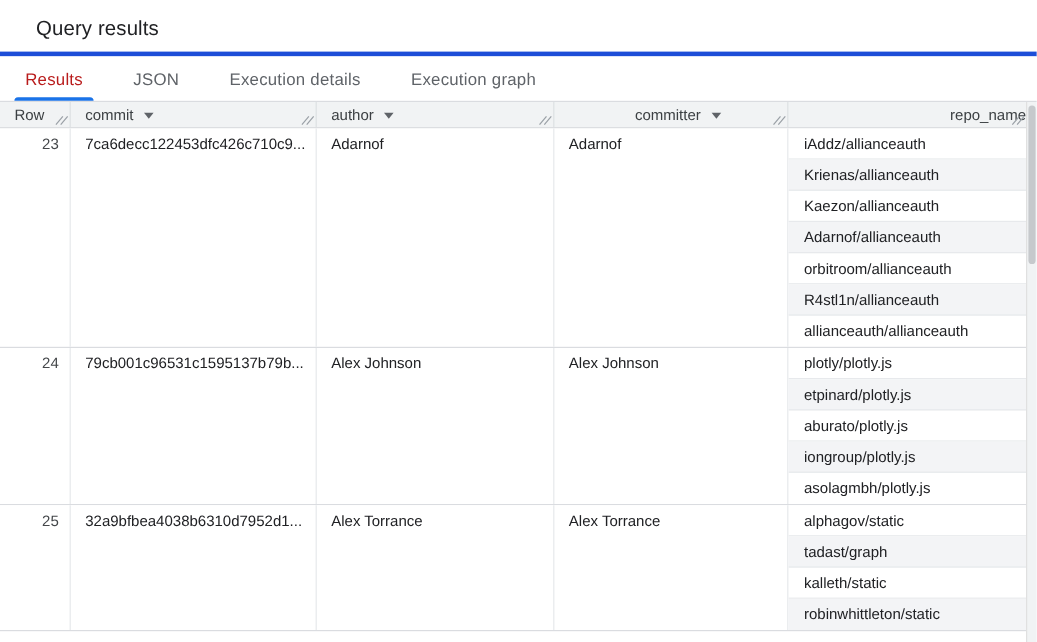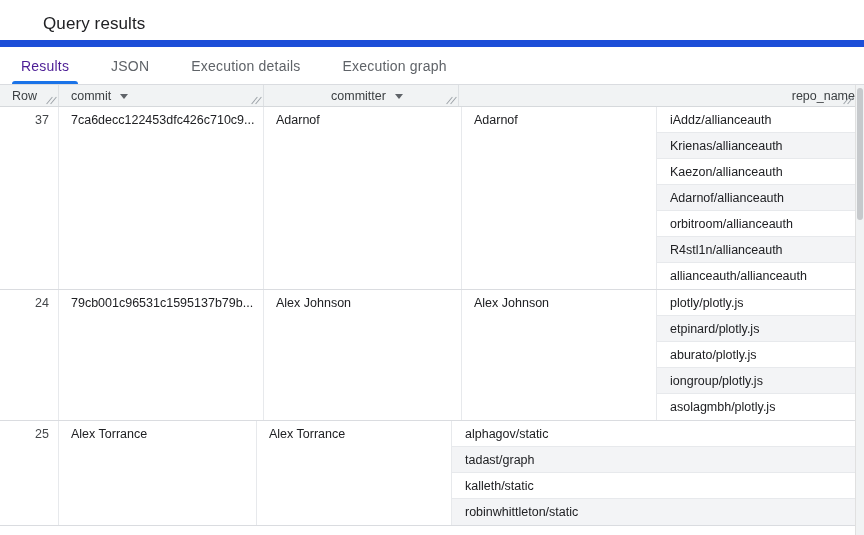--- a/index.html
+++ b/index.html
@@ -1,27 +1,27 @@
 <!DOCTYPE html>
 <html><head>
 <meta charset="utf-8">
 <style>
   * { margin:0; padding:0; box-sizing:border-box; }
   html,body { width:864px; height:535px; overflow:hidden; background:#fff;
               font-family:"Liberation Sans", sans-serif; }
 
   
-  .panel-header { height:47px; padding:14px 0 0 43px; border-bottom:7px solid #1d4ed8; background:#fff; }
+  .panel-header { height:47px; padding:14px 0 0 30px; border-bottom:4px solid #1d4ed8; background:#fff; }
   .panel-title { font-size:17px; font-weight:500; color:#202124; letter-spacing:.1px; }
 
   
   .tabbar { height:38px; display:flex; align-items:stretch; border-bottom:1px solid #dadce0; background:#fff; }
   .tab { display:flex; align-items:center; padding:0 21px; font-size:14px; font-weight:500;
          letter-spacing:.2px; color:#5f6368; position:relative; cursor:pointer; white-space:nowrap; }
-  .tab.active { color:#4c1d95; }
+  .tab.active { color:#b91c1c; }
   .tab.active::after { content:""; position:absolute; left:12px; right:12px; bottom:0; height:3px;
                        border-radius:3px 3px 0 0; background:#1a73e8; }
 
   
   .table-area { display:flex; height:450px; }
   .grid { flex:1; min-width:0; }
   .thead { display:flex; height:22px; background:#f1f3f4; border-bottom:1px solid #d6d9dc; }
   .th { position:relative; display:flex; align-items:center; padding-left:12px;
         font-size:12.5px; color:#3c4043; border-right:1px solid #dde0e3; cursor:pointer; }
   .th:last-child { border-right:none; }
@@ -73,34 +73,39 @@
       <div class="thead">
         <div class="th c-row">
           <span class="th-label">Row</span>
           <span class="rh"></span>
         </div>
         <div class="th c-commit">
           <span class="th-label">commit</span>
           <span class="tri"></span>
           <span class="rh"></span>
         </div>
+        <div class="th c-author">
+          <span class="th-label">author</span>
+          <span class="tri"></span>
+          <span class="rh"></span>
+        </div>
         <div class="th c-committer">
           <span class="th-label">committer</span>
           <span class="tri"></span>
           <span class="rh"></span>
         </div>
         <div class="th c-repo">
           <span class="th-label">repo_name</span>
           <span class="rh"></span>
         </div>
       </div>
 
       <div id="tbody">
           <div class="trow">
-            <div class="cell txt c-row rownum">37</div>
+            <div class="cell txt c-row rownum">23</div>
             <div class="cell txt c-commit">7ca6decc122453dfc426c710c9...</div>
             <div class="cell txt c-author">Adarnof</div>
             <div class="cell txt c-committer">Adarnof</div>
             <div class="cell repo-col c-repo">
               <div class="repo-sub">iAddz/allianceauth</div>
               <div class="repo-sub alt">Krienas/allianceauth</div>
               <div class="repo-sub">Kaezon/allianceauth</div>
               <div class="repo-sub alt">Adarnof/allianceauth</div>
               <div class="repo-sub">orbitroom/allianceauth</div>
               <div class="repo-sub alt">R4stl1n/allianceauth</div>
@@ -115,20 +120,21 @@
             <div class="cell repo-col c-repo">
               <div class="repo-sub">plotly/plotly.js</div>
               <div class="repo-sub alt">etpinard/plotly.js</div>
               <div class="repo-sub">aburato/plotly.js</div>
               <div class="repo-sub alt">iongroup/plotly.js</div>
               <div class="repo-sub">asolagmbh/plotly.js</div>
             </div>
           </div>
           <div class="trow">
             <div class="cell txt c-row rownum">25</div>
+            <div class="cell txt c-commit">32a9bfbea4038b6310d7952d1...</div>
             <div class="cell txt c-author">Alex Torrance</div>
             <div class="cell txt c-committer">Alex Torrance</div>
             <div class="cell repo-col c-repo">
               <div class="repo-sub">alphagov/static</div>
               <div class="repo-sub alt">tadast/graph</div>
               <div class="repo-sub">kalleth/static</div>
               <div class="repo-sub alt">robinwhittleton/static</div>
             </div>
           </div>
         </div>

